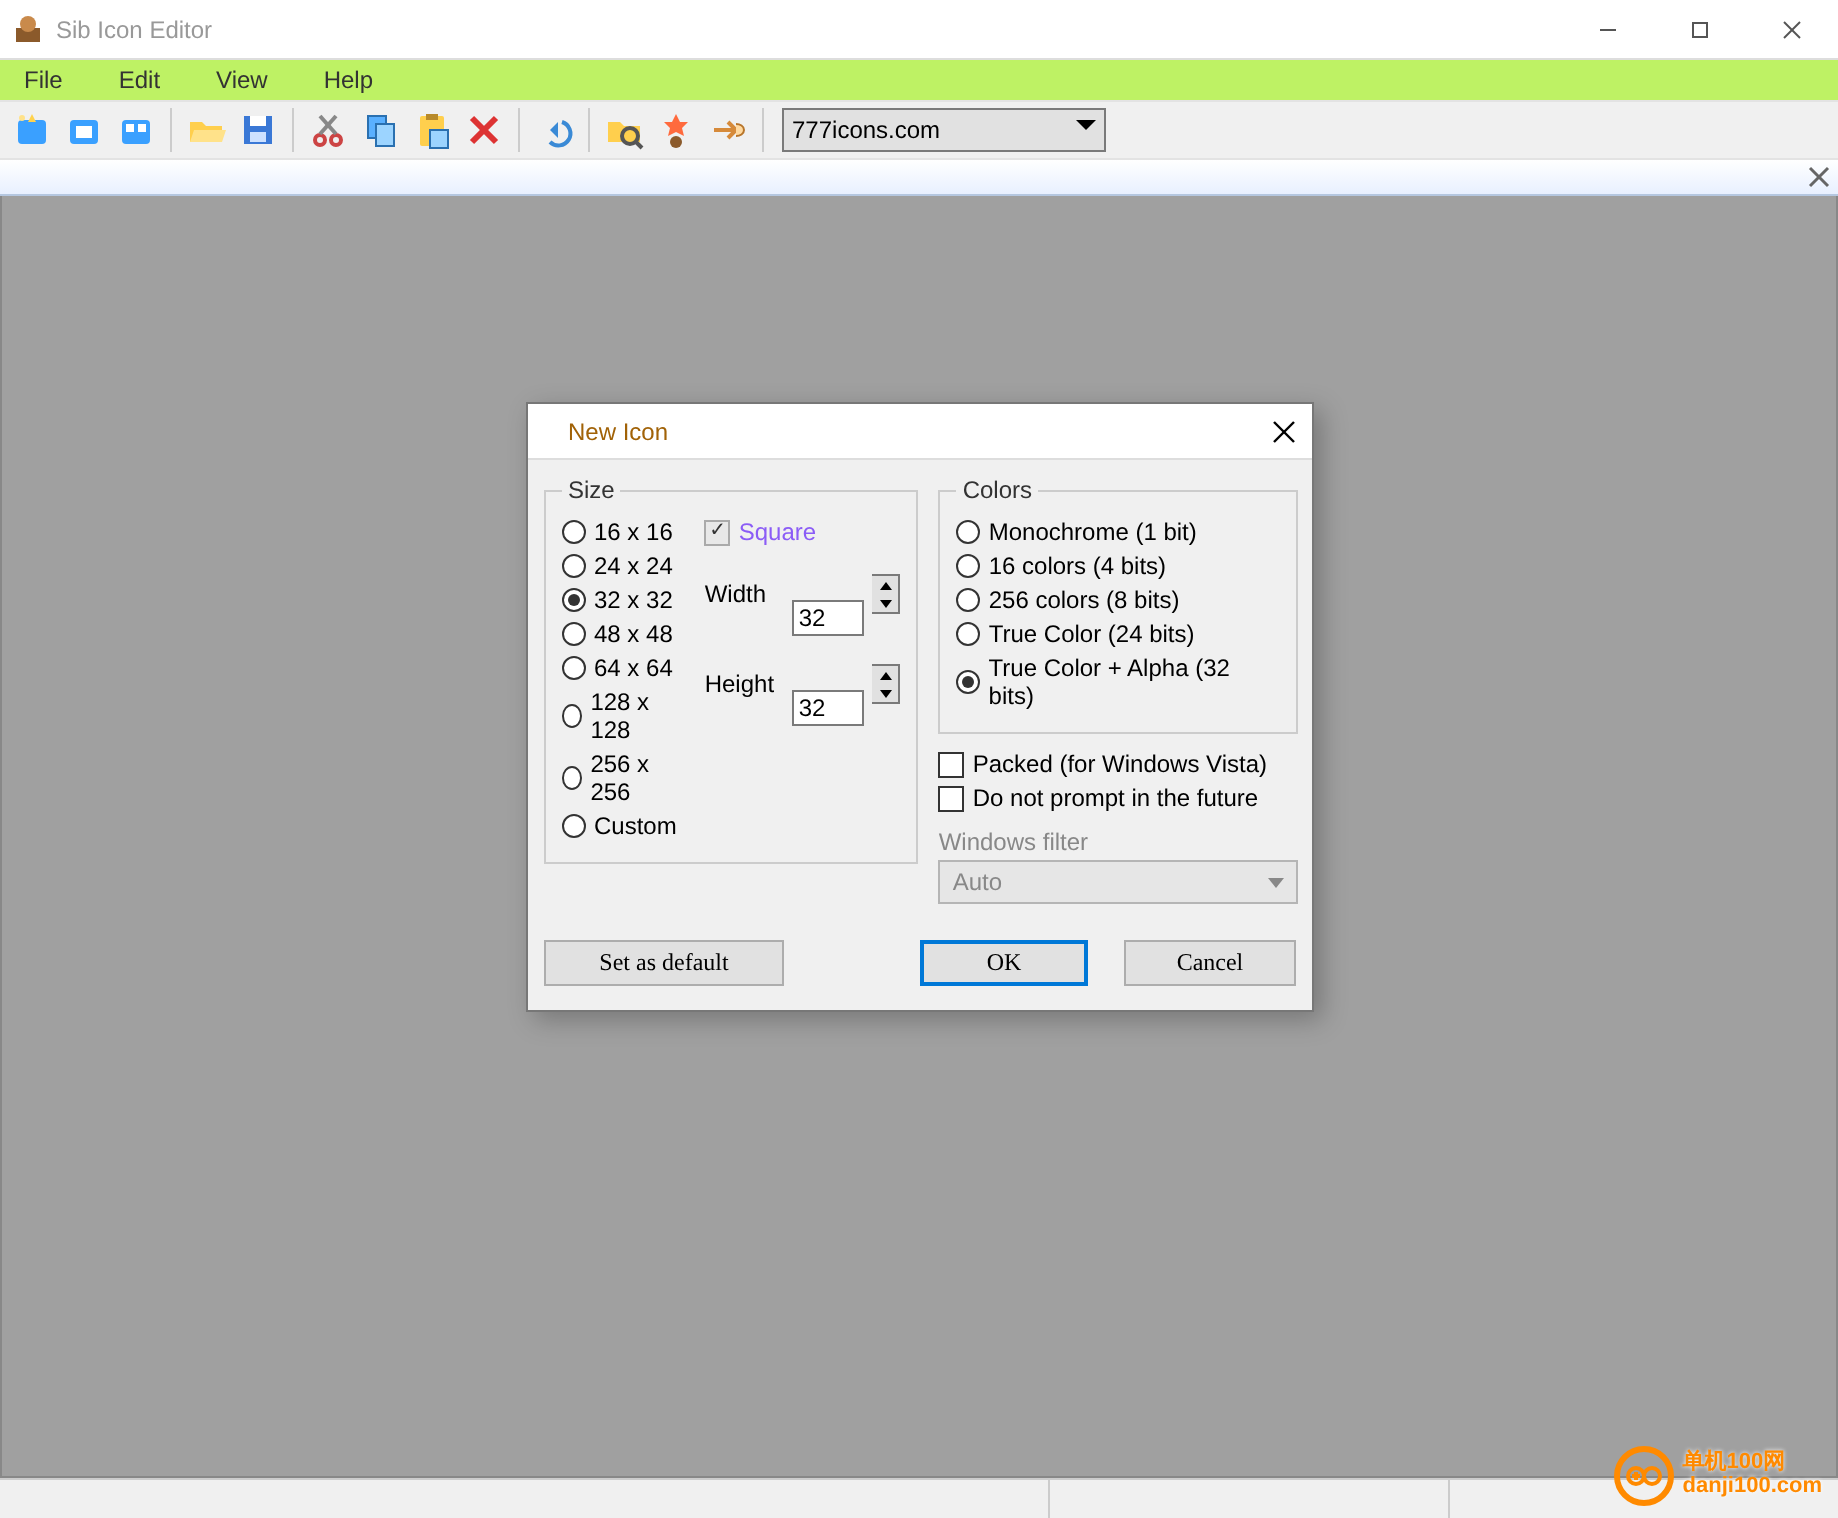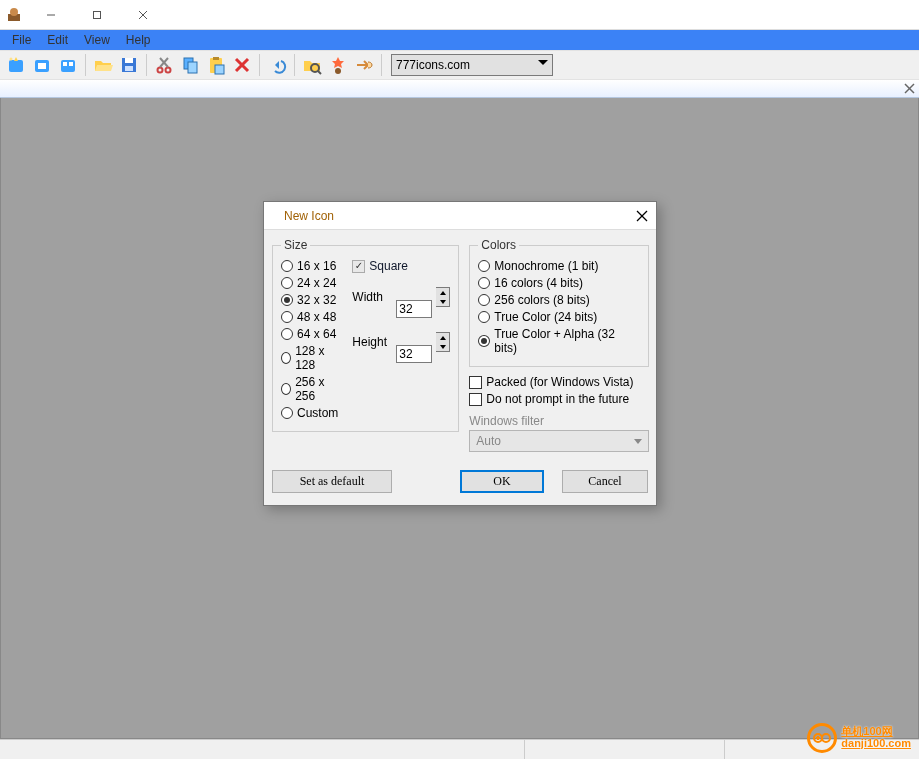--- a/index.html
+++ b/index.html
@@ -31,21 +31,22 @@
     color:#555;
     font-size:10px;
   }
   .menubar {
     height:20px;
     display:flex;
     align-items:center;
     padding: 0 4px;
     font-size:12px;
     color:#333;
-    background:#3b82f6;
+    background:#bef264;
+    gap:12px;
   }
   .menubar span { padding: 2px 8px; }
   .toolbar {
     height:30px;
     background:#f0f0f0;
     border-top:1px solid #e3e3e3;
     border-bottom:1px solid #e3e3e3;
     display:flex;
     align-items:center;
     padding:0 4px;
@@ -149,21 +150,21 @@
   }
   .radio {
     width:12px; height:12px; border:1px solid #333; border-radius:50%;
     display:inline-flex; align-items:center; justify-content:center;
     background:#fff;
   }
   .radio.selected::after {
     content:""; width:6px; height:6px; background:#333; border-radius:50%;
   }
   .radio.disabled { border-color:#aaa; }
-  .radio-label.disabled { color:#0f172a; }
+  .radio-label.disabled { color:#8b5cf6; }
   .checkbox {
     width:13px; height:13px; border:1px solid #333; background:#fff;
     display:inline-flex; align-items:center; justify-content:center;
   }
   .checkbox.disabled { border-color:#aaa; background:#e8e8e8; }
   .checkbox.checked::after { content:"✓"; font-size:10px; line-height:10px; color:#333;}
   .spin { display:flex; align-items:center; gap:4px; margin:3px 0;}
   .spin label { width:40px; color:#000;}
   .spin input {
     width:36px; height:18px; font-size:12px; padding:0 2px;
@@ -204,37 +205,37 @@
     font-size:12px;
     padding: 0 10px;
     font-family: Liberation Serif, serif;
   }
   .btn.primary { border:2px solid #0078d7; min-width:84px; height:23px;}
   .watermark {
     position:absolute; right:8px; bottom:6px;
     font-size:12px; color:#ff8a00; font-weight:bold;
     display:flex; align-items:center; gap:4px;
     text-shadow: 0 0 2px #fff;
-    text-decoration: underline;
   }
   .watermark .ring{
     width:30px;height:30px;border:3px solid #ff8a00;border-radius:50%;
     display:flex;align-items:center;justify-content:center;font-size:14px;font-weight:bold;
   }
 </style>
 </head>
 <body>
 
 <div class="titlebar">
   <span class="app-icon">
     <svg viewBox="0 0 16 16">
         <rect x="2" y="7" width="12" height="7" fill="#8b5a2b"></rect>
         <circle cx="8" cy="5" r="4" fill="#c98a4b"></circle>
       </svg>
   </span>
+  <span class="title">Sib Icon Editor</span>
   <div class="win-controls">
     <div class="win-btn">
       <svg width="10" height="10">
           <line x1="1" y1="5" x2="9" y2="5" stroke="#555" stroke-width="1"></line>
         </svg>
     </div>
     <div class="win-btn">
       <svg width="10" height="10">
           <rect x="1.5" y="1.5" width="7" height="7" fill="none" stroke="#555" stroke-width="1"></rect>
         </svg>

